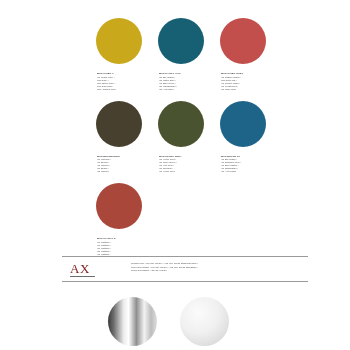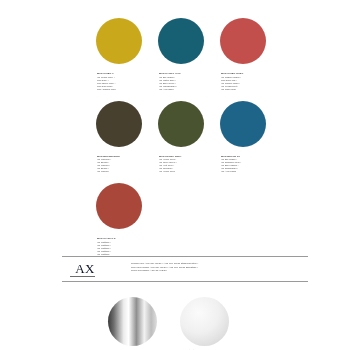--- a/index.html
+++ b/index.html
@@ -61,25 +61,24 @@
     top:256px;
   }
   .rule{height:1px;background:#9a9a9a;width:100%;}
   .band-inner{
     display:flex;align-items:flex-start;
     padding:4px 0 4px 8px;
   }
   .ax{
     font-size:13px;
     letter-spacing:.5px;
-    color:#0f172a;
+    color:#7f1d1d;
     font-family:"Liberation Serif", serif;
     line-height:1;
     padding-top:1px;
-    text-align:right;
   }
   .ax-underline{
     width:25px;height:1px;background:#6d6d6d;margin-top:1px;
   }
   .steel-text{
     margin-left:36px;
     line-height:1.45;
     padding-top:1px;
   }
   .steel-text div{

